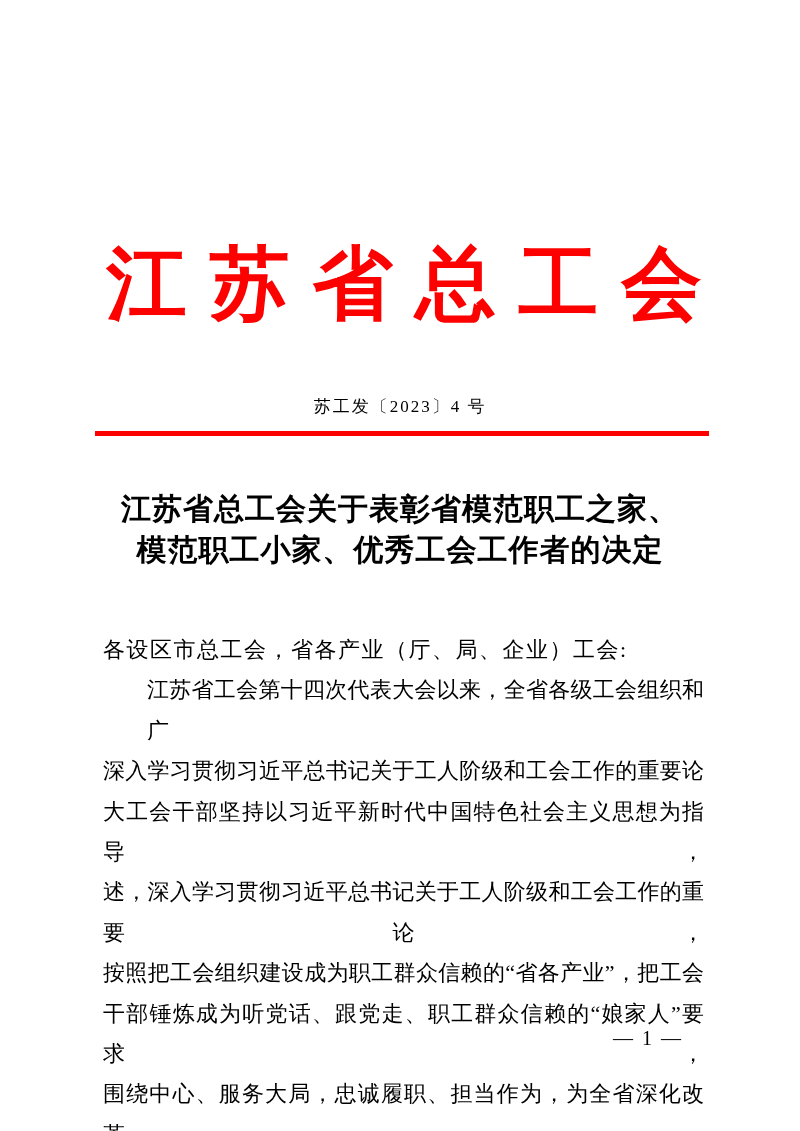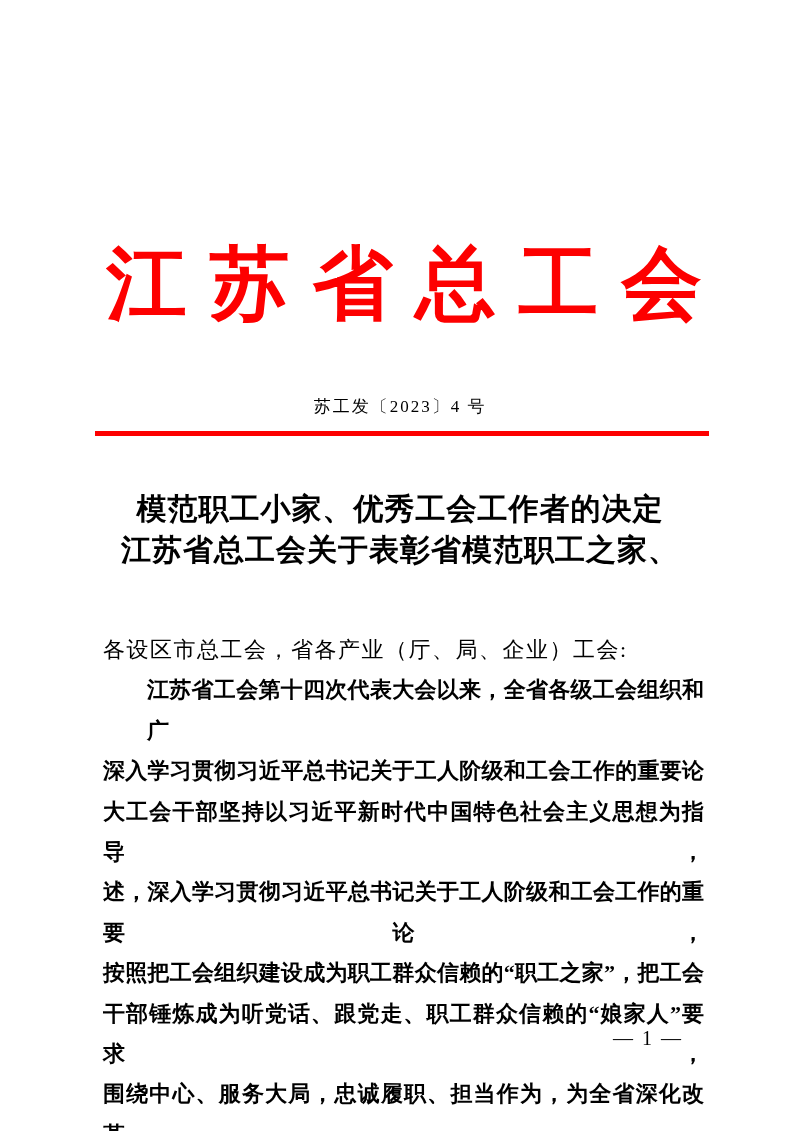--- a/index.html
+++ b/index.html
@@ -71,21 +71,20 @@
     line-height: 40.4px;
   }
   .salutation {
     text-align: left;
     letter-spacing: 1.5px;
     margin-top: 8px;
   }
   .para-line {
     text-align: justify;
     text-align-last: justify;
-    font-weight: bold;
     -moz-text-align-last: justify;
   }
   .para-line.first-line {
     padding-left: 44px; 
   }
   .page-footer {
     position: absolute;
     top: 1025px;
     left: 0;
     width: 800px;
@@ -102,31 +101,31 @@
 
 <div class="page">
 
   <div class="org-title" style="color: rgb(253, 0, 0);">江苏省总工会</div>
 
   <div class="doc-number">苏工发〔2023〕4 号</div>
 
   <div class="red-rule" style="background: rgb(253, 0, 0);"></div>
 
   <div class="doc-title">
+    <div>江苏省总工会关于表彰省模范职工之家、</div>
     <div>模范职工小家、优秀工会工作者的决定</div>
-    <div>江苏省总工会关于表彰省模范职工之家、</div>
   </div>
 
   <div class="body-text">
     <div class="salutation">各设区市总工会，省各产业（厅、局、企业）工会:</div>
     <div class="para-line first-line">江苏省工会第十四次代表大会以来，全省各级工会组织和广</div>
     <div class="para-line">深入学习贯彻习近平总书记关于工人阶级和工会工作的重要论</div>
     <div class="para-line">大工会干部坚持以习近平新时代中国特色社会主义思想为指导，</div>
     <div class="para-line">述，深入学习贯彻习近平总书记关于工人阶级和工会工作的重要论，</div>
-    <div class="para-line">按照把工会组织建设成为职工群众信赖的“职工之家”，把工会</div>
+    <div class="para-line">按照把工会组织建设成为职工群众信赖的“省各产业”，把工会</div>
     <div class="para-line">干部锤炼成为听党话、跟党走、职工群众信赖的“娘家人”要求，</div>
     <div class="para-line">围绕中心、服务大局，忠诚履职、担当作为，为全省深化改革、</div>
 
   </div>
 
   <div class="page-footer">— 1 —</div>
 
 </div>
 
 </body></html>

